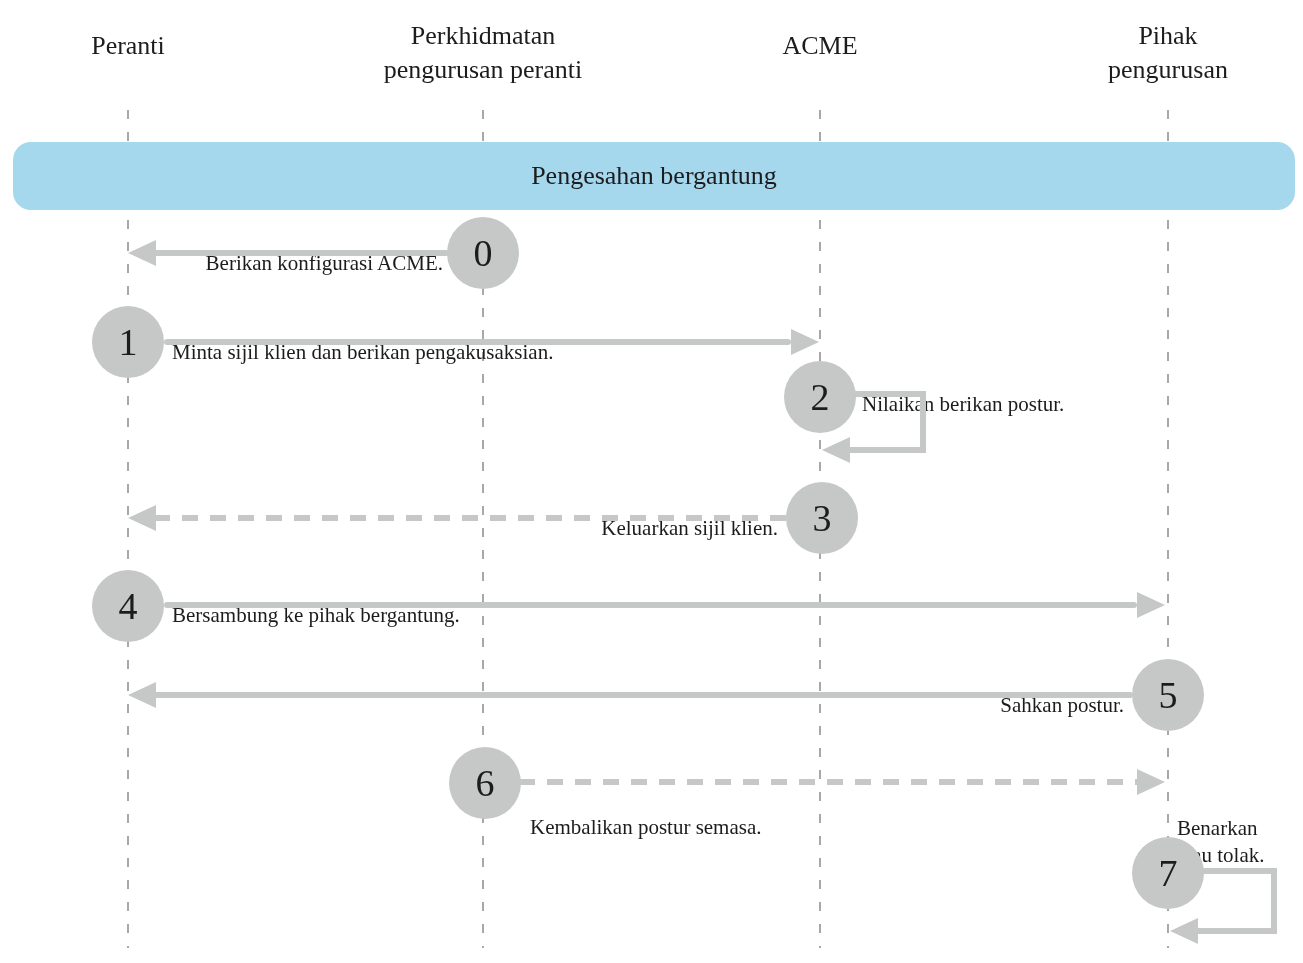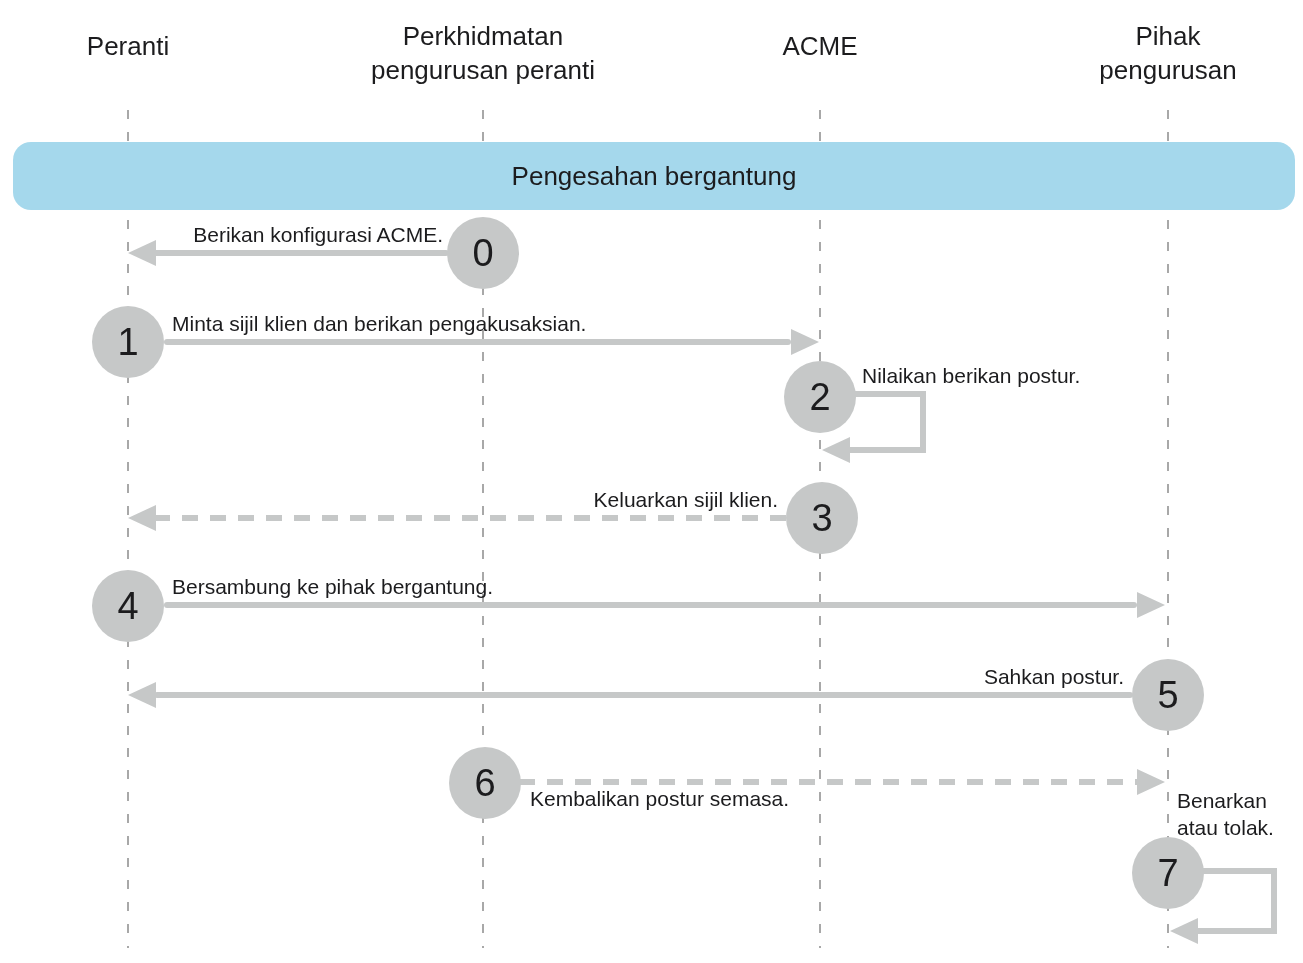--- a/index.html
+++ b/index.html
@@ -4,36 +4,36 @@
 <style>
   :root{
     --gray:#c6c8c8;
     --lifeline:#a8a8a8;
     --banner:#a5d8ec;
     --text:#1c1c1e;
   }
   html,body{margin:0;padding:0;background:#fff;}
   #stage{
     position:relative;width:1303px;height:963px;background:#ffffff;overflow:hidden;
-    font-family:Liberation Sans, sans-serif;color:var(--text);
+    font-family:Liberation Serif, serif;color:var(--text);
   }
   .actor{
     position:absolute;text-align:center;font-size:26px;line-height:34px;font-weight:500;
   }
   .lifeline{
     position:absolute;width:2px;top:110px;height:838px;
     background:repeating-linear-gradient(to bottom, var(--lifeline) 0 9px, transparent 9px 22px);
   }
   .banner{
     position:absolute;left:13px;top:142px;width:1282px;height:68px;border-radius:18px;
     background:var(--banner);display:flex;align-items:center;justify-content:center;
     font-size:26px;font-weight:500;
   }
   .msg-label{
-    position:absolute;font-size:21px;line-height:26px;white-space:nowrap;
+    position:absolute;font-size:21px;line-height:26px;white-space:nowrap;margin-top:28px;
   }
   .msg-label.right-end{text-align:right;}
   .msg-label.wrap{white-space:normal;}
   .line{position:absolute;height:6px;background:var(--gray);border-radius:3px;}
   .line.dashed{
     background:repeating-linear-gradient(to right, var(--gray) 0 16px, transparent 16px 28px);
     border-radius:0;
   }
   .arrowhead{position:absolute;width:0;height:0;}
   .arrowhead.left{border-top:13px solid transparent;border-bottom:13px solid transparent;border-right:28px solid var(--gray);}

